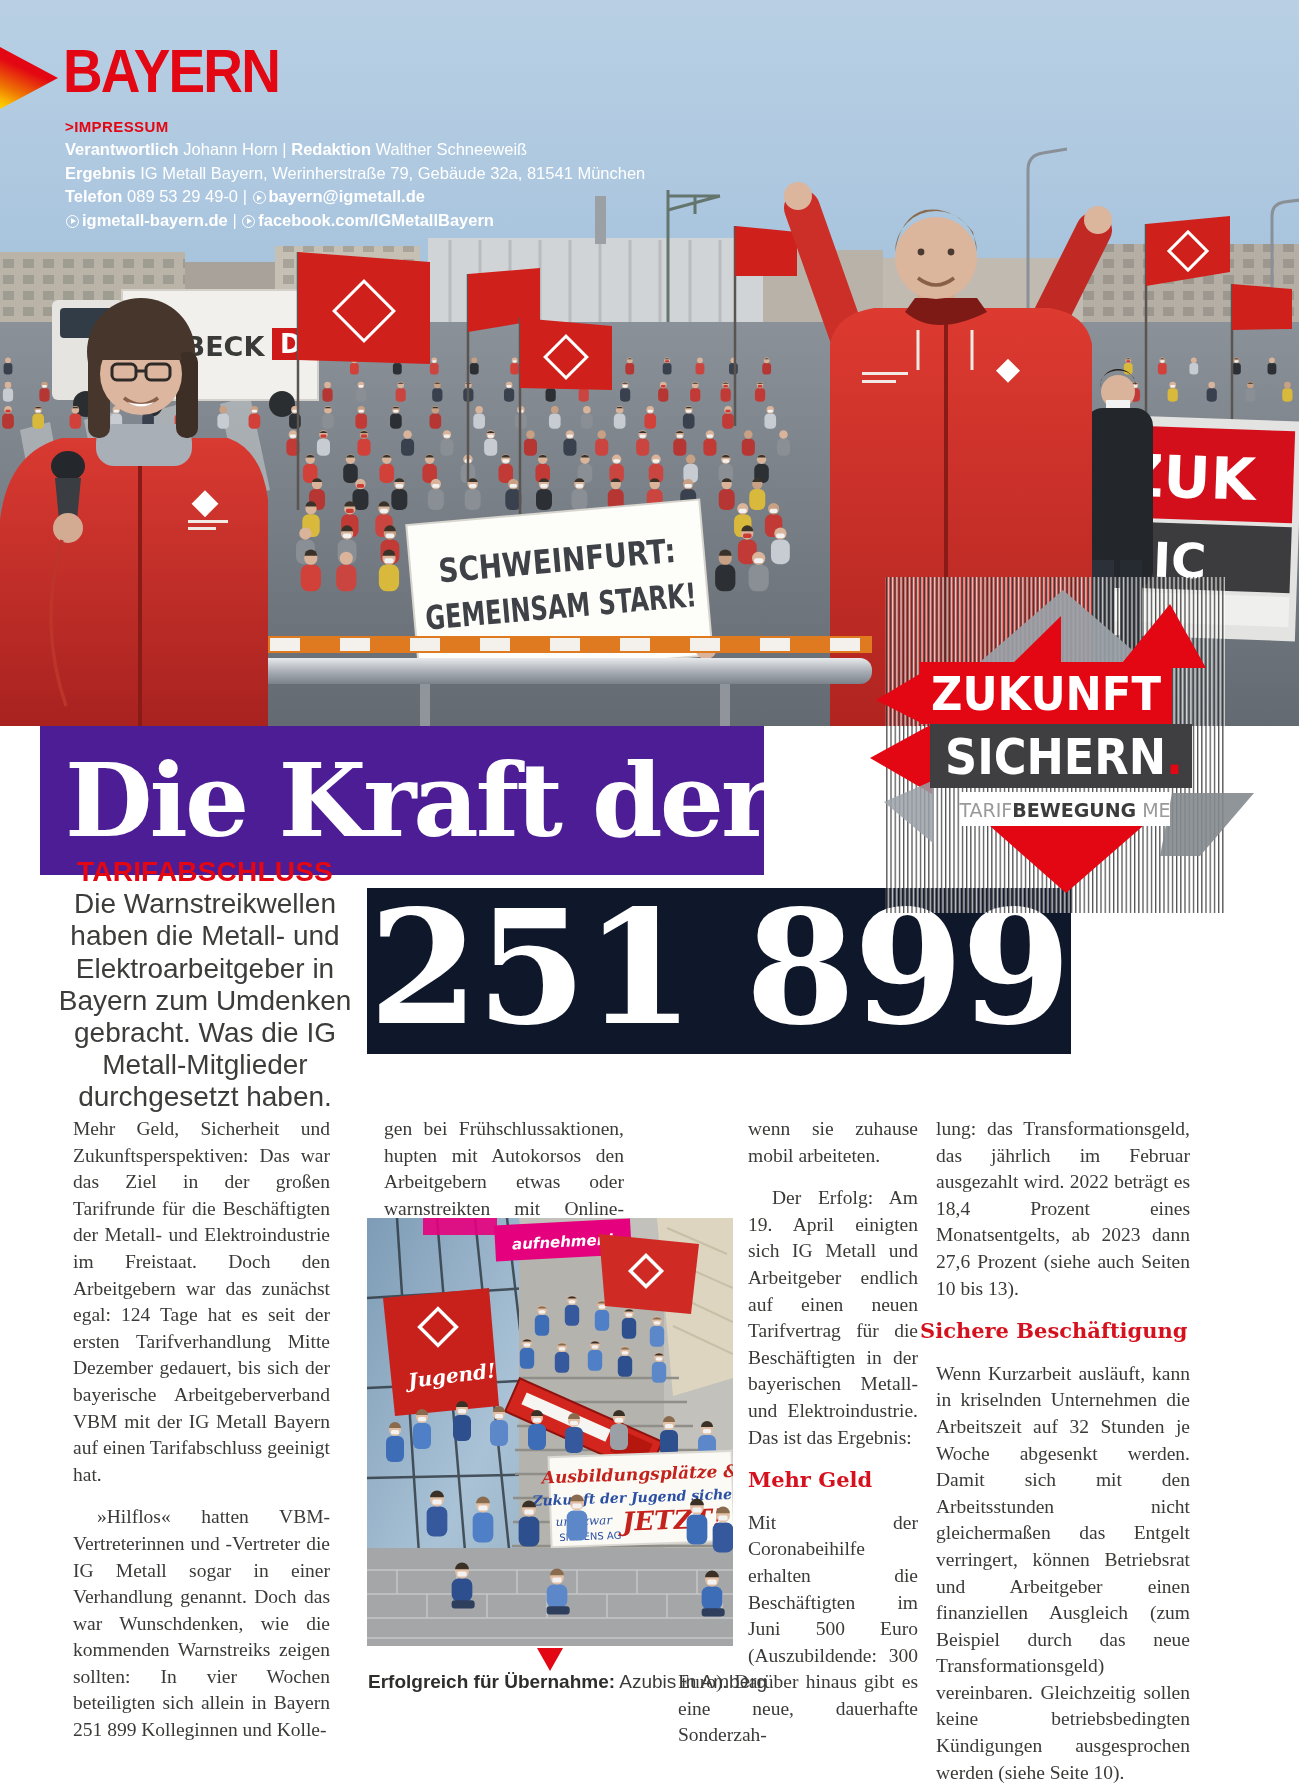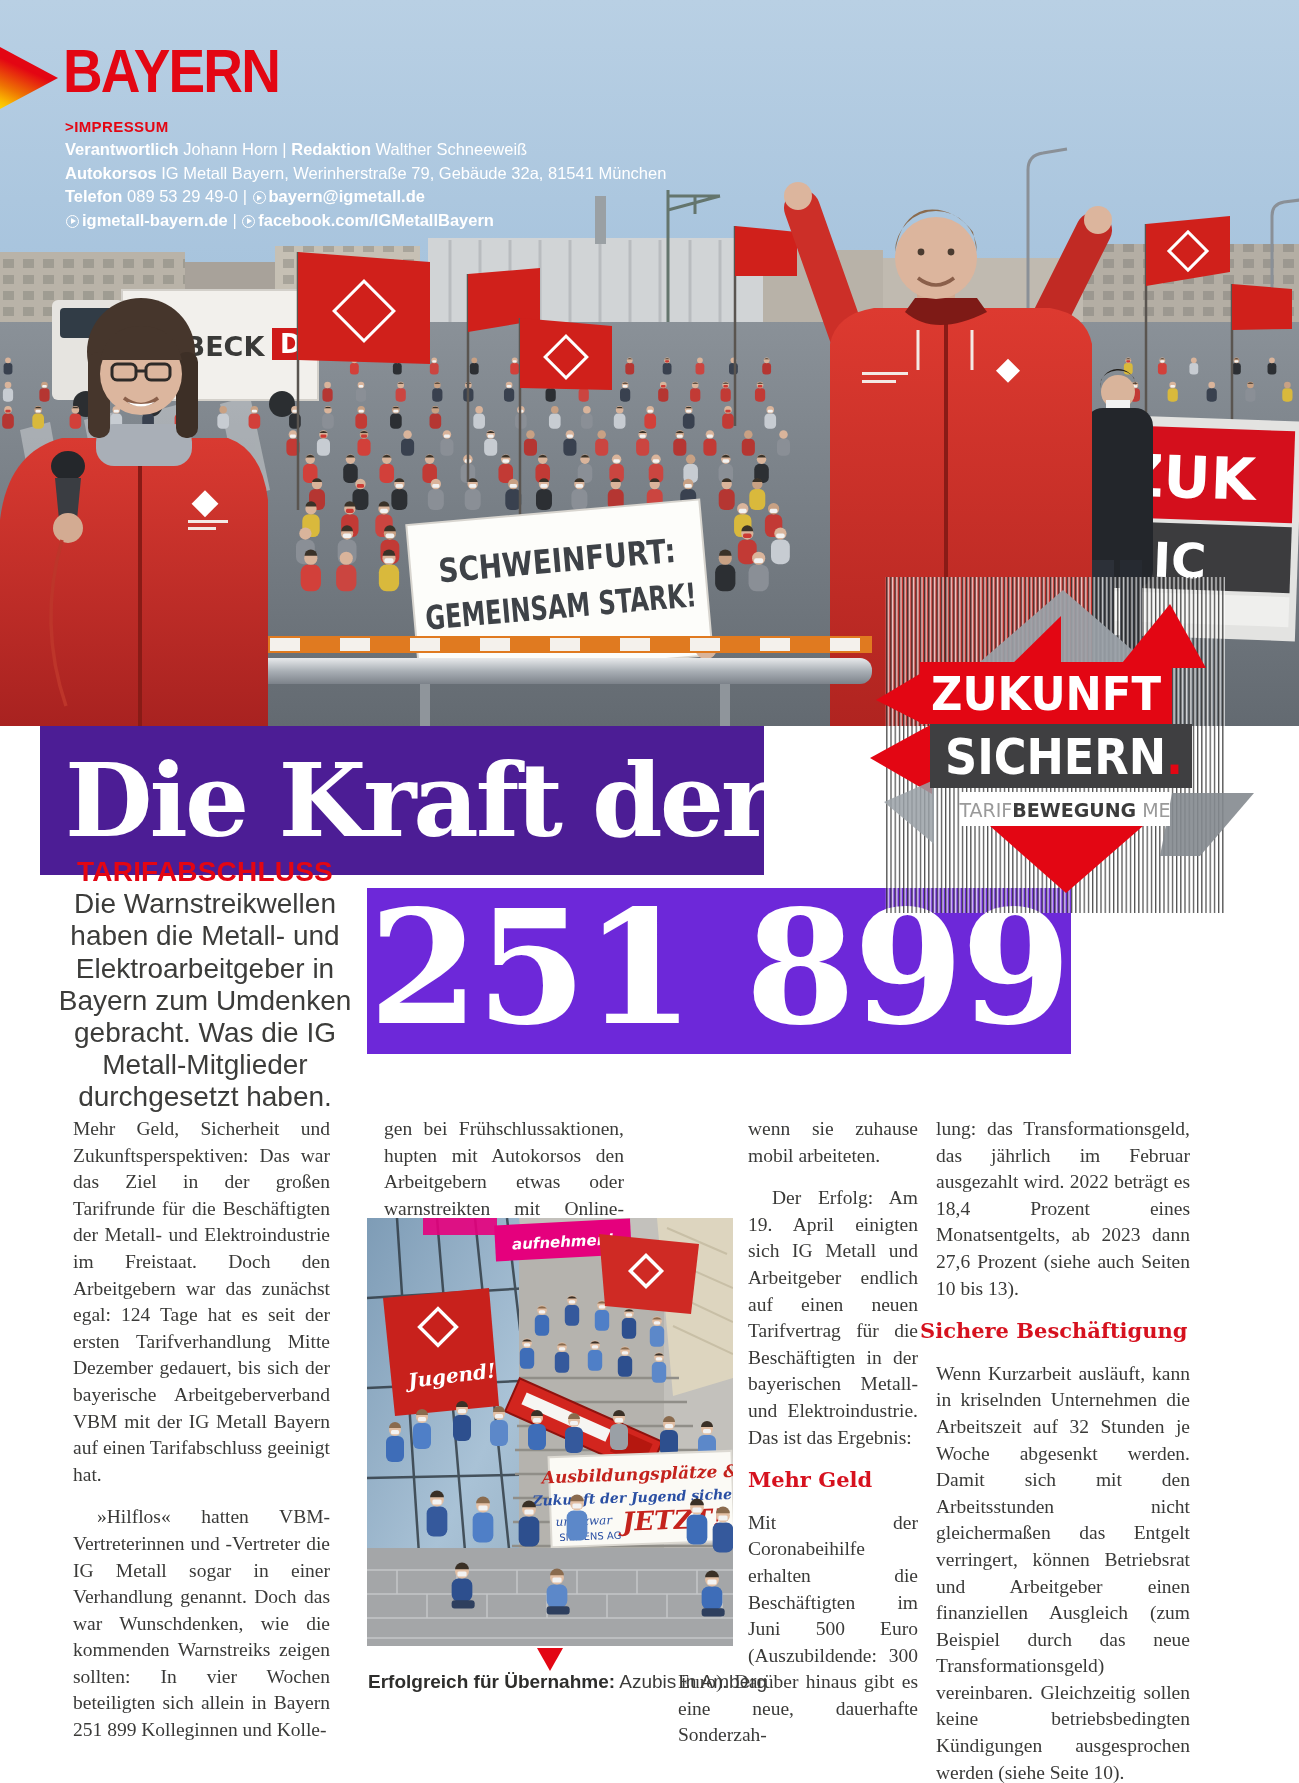--- a/index.html
+++ b/index.html
@@ -18,21 +18,21 @@
   #impressum{position:absolute;left:65px;top:138px;width:620px;color:#fff;font-size:16.5px;line-height:23.5px;white-space:nowrap;}
   #impressum b{font-weight:bold;}
   .play{display:inline-block;vertical-align:-2px;width:11px;height:11px;border:1.7px solid #fff;border-radius:50%;position:relative;margin:0 3px 0 1px;}
   .play::after{content:"";position:absolute;left:3.5px;top:2.5px;border-left:5px solid #fff;border-top:3px solid transparent;border-bottom:3px solid transparent;}
   
   #badge{position:absolute;left:870px;top:575px;width:392px;height:340px;z-index:5;}
   
   #headline{position:absolute;left:40px;top:726px;width:724px;height:149px;background:#4c1d95;z-index:3;
             color:#fff;font-family:"DejaVu Serif",serif;font-weight:bold;font-size:101px;
             line-height:149px;padding-left:25px;box-sizing:border-box;letter-spacing:-3px;white-space:nowrap;}
-  #stat{position:absolute;left:367px;top:888px;width:704px;height:166px;background:#6d28d9;z-index:3;
+  #stat{position:absolute;left:367px;top:888px;width:704px;height:166px;background:#0f172a;z-index:3;
         color:#fff;font-family:"DejaVu Serif",serif;font-weight:bold;font-size:158px;
         text-align:center;line-height:160px;letter-spacing:-2px;}
   
   #intro{position:absolute;left:57px;top:856px;width:296px;z-index:4;
          font-size:28px;line-height:32.2px;color:#3c3c3a;text-align:center;}
   #intro .lead{color:#e30613;font-weight:bold;letter-spacing:.2px;}
   
   .col{position:absolute;top:1100px;font-family:"Liberation Serif",serif;font-size:19.5px;
        line-height:26.6px;color:#3a3a38;text-align:justify;z-index:2;}
   .col p{margin:16px;}
@@ -597,21 +597,21 @@
       </g>
     </g>
   </svg>
 
   <div id="header">
     <div id="arrow"></div>
     <div id="brand">BAYERN</div>
     <div id="imp-label">&gt;IMPRESSUM</div>
     <div id="impressum">
       <div><b>Verantwortlich</b><span> Johann Horn | </span><b>Redaktion</b><span> Walther Schneeweiß</span></div>
-      <div><b>Autokorsos</b><span> IG Metall Bayern, Werinherstraße 79, Gebäude 32a, 81541 München</span></div>
+      <div><b>Ergebnis</b><span> IG Metall Bayern, Werinherstraße 79, Gebäude 32a, 81541 München</span></div>
       <div><b>Telefon</b><span> 089 53 29 49-0 | </span><span class="play"></span><b>bayern@igmetall.de</b></div>
       <div><span class="play"></span><b>igmetall-bayern.de</b><span> | </span><span class="play"></span><b>facebook.com/IGMetallBayern</b></div>
     </div>
   </div>
 
   <svg id="badge" viewBox="870 575 392 340">
     <defs>
       <pattern id="stripes" width="4.2" height="10" patternUnits="userSpaceOnUse">
         <rect width="1.4" height="10" fill="#2f2f2f" opacity=".85"></rect>
         <rect x="1.4" width="1.6" height="10" fill="#ffffff" opacity=".7"></rect>

